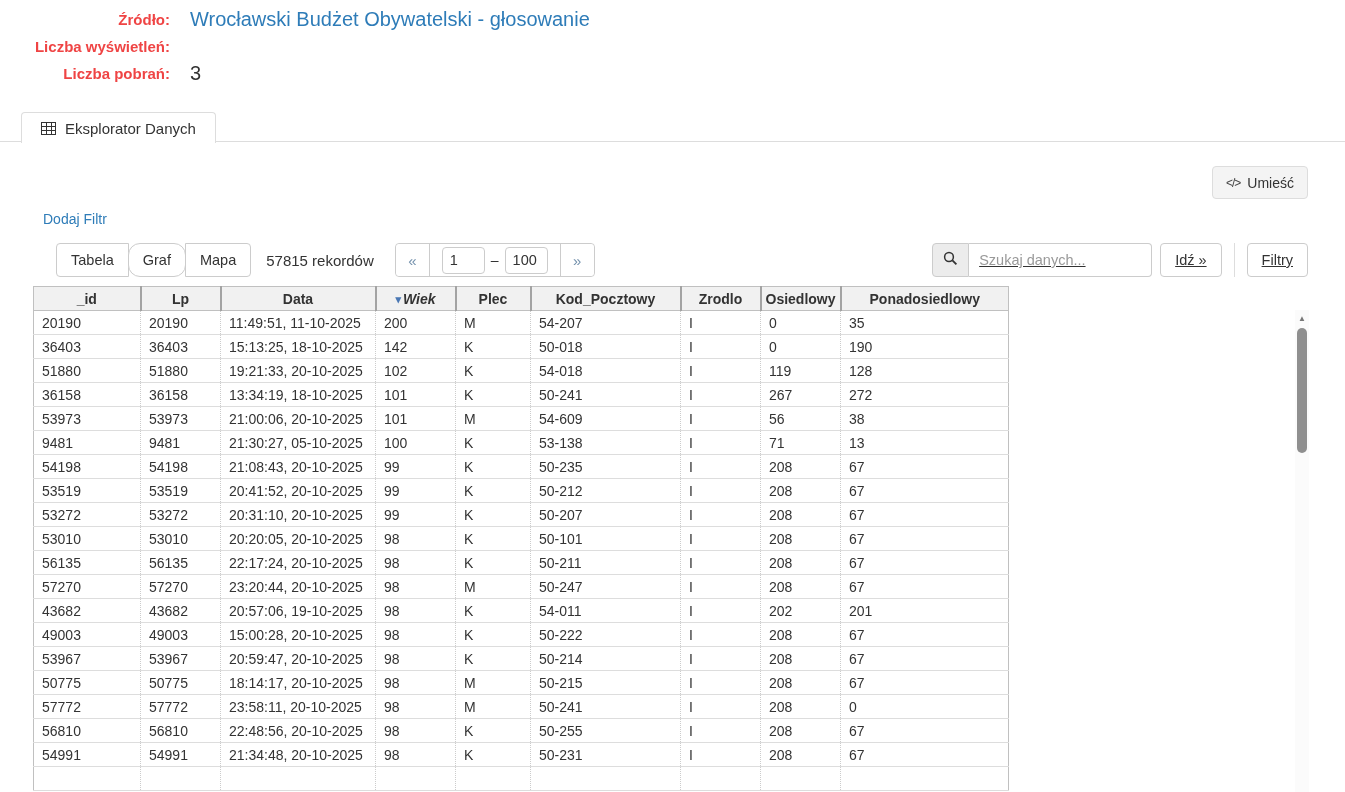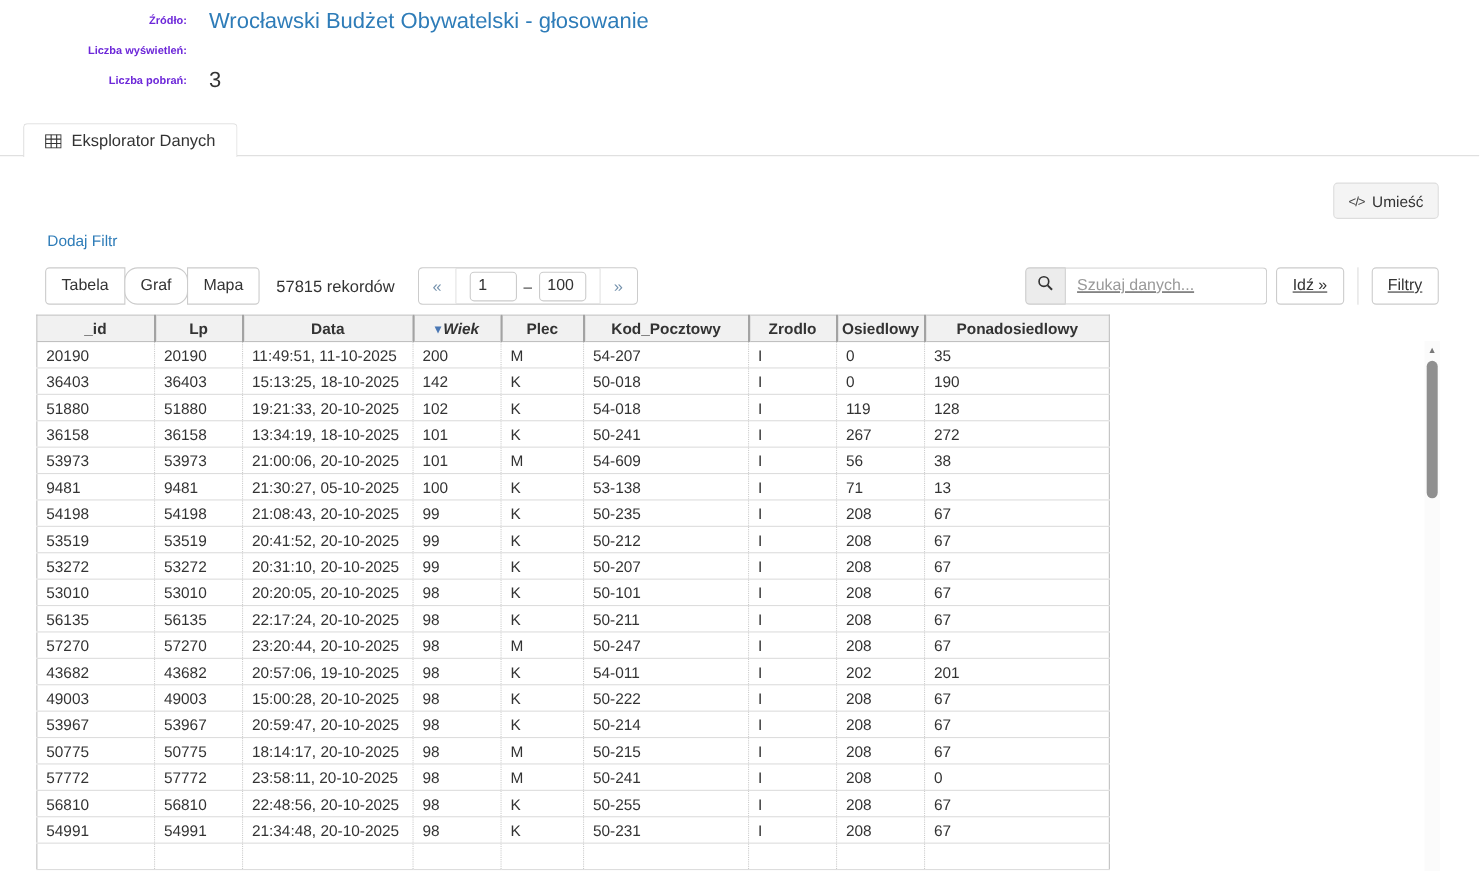--- a/index.html
+++ b/index.html
@@ -7,21 +7,21 @@
     --scrollbar-thumb:#8f8f8f; --header-bg:#f1f1f1; --border:#cccccc;
   }
   *{box-sizing:border-box;}
   html,body{margin:0;padding:0;}
   body{font-family:"Liberation Sans",sans-serif;color:var(--text);background:#fff;}
   .screen{position:relative;width:1345px;height:792px;overflow:hidden;background:#fff;}
 
   
   .meta{position:absolute;top:6px;left:0;}
   .meta-row{display:flex;line-height:27px;}
-  .meta-label{width:170px;text-align:right;font-weight:700;font-size:10px;color:#6d28d9;}
+  .meta-label{width:170px;text-align:right;font-weight:700;font-size:15px;color:#ef4444;}
   .meta-value{margin-left:20px;font-size:20px;color:#333;}
   a.res-link{color:var(--link);text-decoration:none;cursor:pointer;}
 
   
   .tabbar{position:absolute;top:112px;left:0;width:100%;height:30px;border-bottom:1px solid #ddd;}
   .tab{position:absolute;left:21px;top:0;height:31px;background:#fff;border:1px solid #ddd;border-bottom:none;
        border-radius:4px 4px 0 0;display:flex;align-items:center;gap:9px;padding:0 19px;font-size:15px;cursor:pointer;}
   .tab svg{display:block;}
 
   
@@ -31,21 +31,21 @@
 
   
   .add-filter{position:absolute;top:211px;left:43px;font-size:14px;color:var(--link);text-decoration:none;cursor:pointer;}
 
   
   .toolbar{position:absolute;top:243px;left:41px;right:37px;height:34px;display:flex;align-items:center;}
   .btn{background:#fff;border:1px solid var(--border);color:#333;font-size:14.5px;height:34px;
        font-family:"Liberation Sans",sans-serif;cursor:pointer;padding:0 14px;}
   .btn-group{display:flex;}
   .btn-group .btn{border-radius:12px;margin-left:-1px;}
-  .btn-group .btn:first-child{border-radius:4px 0 0 4px;margin-left:0;}
+  .btn-group .btn:first-child{border-radius:4px 0 0 4px;margin-left:15px;}
   .btn-group .btn:last-child{border-radius:0 4px 4px 0;}
   .record-count{margin-left:15px;font-size:15px;color:#333;white-space:nowrap;}
   .pager{display:flex;align-items:stretch;margin-left:21px;height:34px;border:1px solid var(--border);border-radius:4px;background:#fff;}
   .pager-btn{width:34px;display:flex;align-items:center;justify-content:center;font-size:15px;color:var(--muted-blue);cursor:pointer;background:#fff;border:none;}
   .pager-btn.prev{border-right:1px solid var(--border);border-radius:4px 0 0 4px;}
   .pager-btn.next{border-left:1px solid var(--border);border-radius:0 4px 4px 0;}
   .pager-mid{display:flex;align-items:center;gap:6px;padding:0 12px;}
   .pager-input{width:43px;height:27px;border:1px solid var(--border);border-radius:4px;font-size:14.5px;padding:0 7px;color:#333;font-family:"Liberation Sans",sans-serif;}
   .pager-dash{color:#333;font-size:14px;}
 

